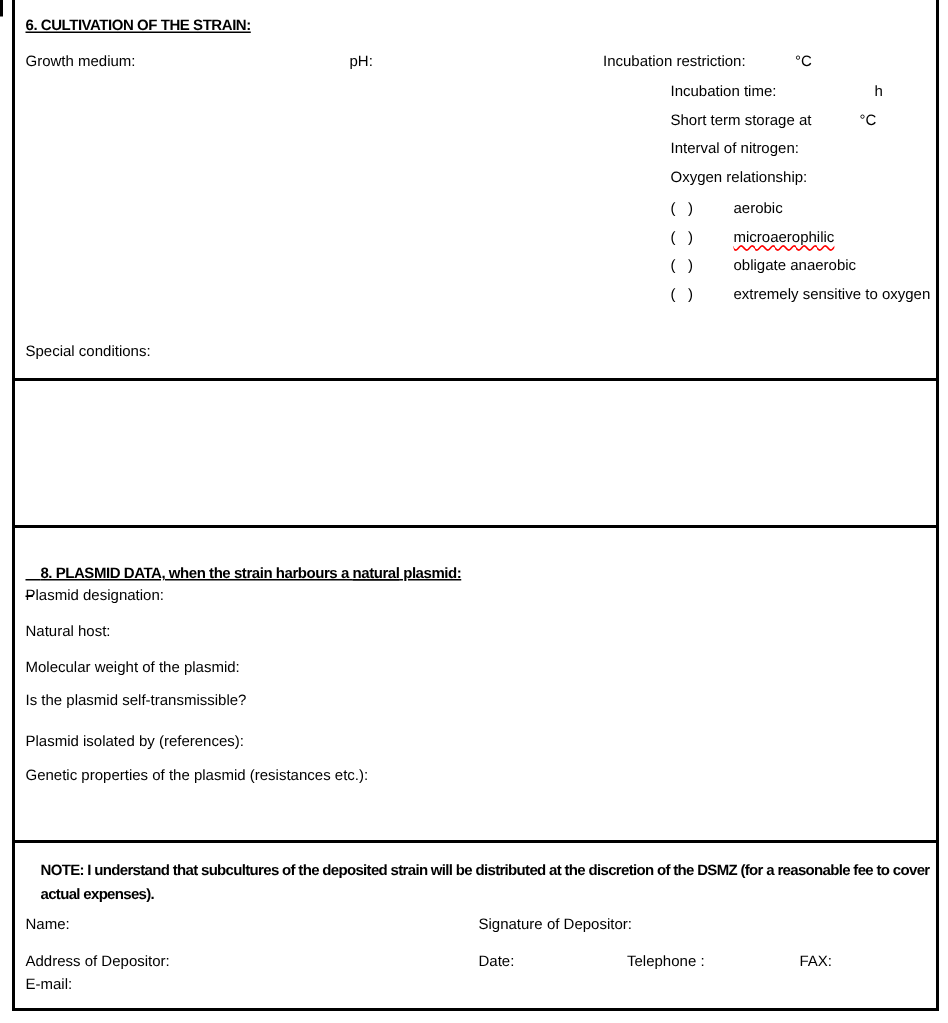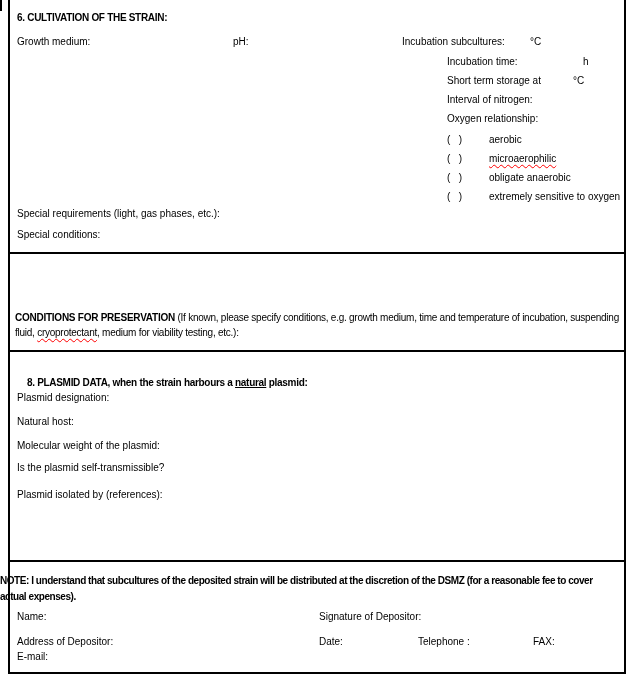--- a/index.html
+++ b/index.html
@@ -3,21 +3,21 @@
 <meta charset="utf-8">
 <style>
   html,body{margin:0;padding:0;background:#ffffff;}
   .page{
     position:relative;width:632px;height:682px;background:#ffffff;
     font-family:"Liberation Sans","DejaVu Sans",sans-serif;
     font-size:10px;color:#000;overflow:hidden;
   }
   .abs{position:absolute;white-space:pre;}
   .b{font-weight:bold;}
-  .hd{font-weight:bold;letter-spacing:-0.3px;}
+  .hd{font-weight:bold;letter-spacing:-0.3px;text-decoration:underline;}
   .u{text-decoration:underline;}
   .wavy{
     text-decoration-line:underline;
     text-decoration-style:wavy;
     text-decoration-color:#ff0000;
     text-decoration-thickness:1px;
     text-underline-offset:2px;
   }
   .form-box{
     position:absolute;left:8px;top:0;width:618px;height:674px;
@@ -40,21 +40,21 @@
 
   <div class="form-box"></div>
   <div class="sep" style="top:252px"></div>
   <div class="sep" style="top:350px"></div>
   <div class="sep" style="top:560px"></div>
 
   <div class="abs hd" style="left:17px;top:12px">6. CULTIVATION OF THE STRAIN:</div>
 
   <div class="abs" style="left:17px;top:36px">Growth medium:</div>
   <div class="abs" style="left:233px;top:36px">pH:</div>
-  <div class="abs" style="left:402px;top:36px">Incubation subcultures:</div>
+  <div class="abs" style="left:402px;top:36px">Incubation restriction:</div>
   <div class="abs" style="left:530px;top:36px">°C</div>
 
   <div class="abs" style="left:447px;top:56px">Incubation time:</div>
   <div class="abs" style="left:583px;top:56px">h</div>
 
   <div class="abs" style="left:447px;top:75px">Short term storage at</div>
   <div class="abs" style="left:573px;top:75px">°C</div>
 
   <div class="abs" style="left:447px;top:94px">Interval of nitrogen:</div>
   <div class="abs" style="left:447px;top:113px">Oxygen relationship:</div>
@@ -64,40 +64,37 @@
 
   <div class="abs" style="left:447px;top:153px">(   )</div>
   <div class="abs wavy" style="left:489px;top:153px">microaerophilic</div>
 
   <div class="abs" style="left:447px;top:172px">(   )</div>
   <div class="abs" style="left:489px;top:172px">obligate anaerobic</div>
 
   <div class="abs" style="left:447px;top:191px">(   )</div>
   <div class="abs" style="left:489px;top:191px">extremely sensitive to oxygen</div>
 
-  <div class="abs" style="left:17px;top:208px">Special requirements (light, gas phases, etc.):</div>
   <div class="abs" style="left:17px;top:229px">Special conditions:</div>
 
 
 
-  <div class="para cond-para" style="left:15px;top:310px;width:608px">
-    <span class="b">CONDITIONS FOR PRESERVATION</span><span> (If known, please specify conditions, e.g. growth medium, time and temperature of incubation, suspending fluid, </span><span class="wavy">cryoprotectant</span><span>, medium for viability testing, etc.):</span>
-  </div>
 
   <div class="abs hd" style="left:17px;top:366px">
     <span>8. PLASMID DATA, when the strain harbours a </span><span class="u">natural</span><span> plasmid:</span>
   </div>
 
   <div class="abs" style="left:17px;top:392px">Plasmid designation:</div>
   <div class="abs" style="left:17px;top:416px">Natural host:</div>
   <div class="abs" style="left:17px;top:440px">Molecular weight of the plasmid:</div>
   <div class="abs" style="left:17px;top:462px">Is the plasmid self-transmissible?</div>
   <div class="abs" style="left:17px;top:489px">Plasmid isolated by (references):</div>
+  <div class="abs" style="left:17px;top:512px">Genetic properties of the plasmid (resistances etc.):</div>
 
-  <div class="para note-para" style="left:0;top:573px;width:604px">NOTE: I understand that subcultures of the deposited strain will be distributed at the discretion of the DSMZ (for a reasonable fee to cover actual expenses).</div>
+  <div class="para note-para" style="left:27px;top:573px;width:604px">NOTE: I understand that subcultures of the deposited strain will be distributed at the discretion of the DSMZ (for a reasonable fee to cover actual expenses).</div>
 
   <div class="abs" style="left:17px;top:611px">Name:</div>
   <div class="abs" style="left:319px;top:611px">Signature of Depositor:</div>
 
   <div class="abs" style="left:17px;top:636px">Address of Depositor:</div>
   <div class="abs" style="left:319px;top:636px">Date:</div>
   <div class="abs" style="left:418px;top:636px">Telephone :</div>
   <div class="abs" style="left:533px;top:636px">FAX:</div>
 
   <div class="abs" style="left:17px;top:651px">E-mail:</div>

